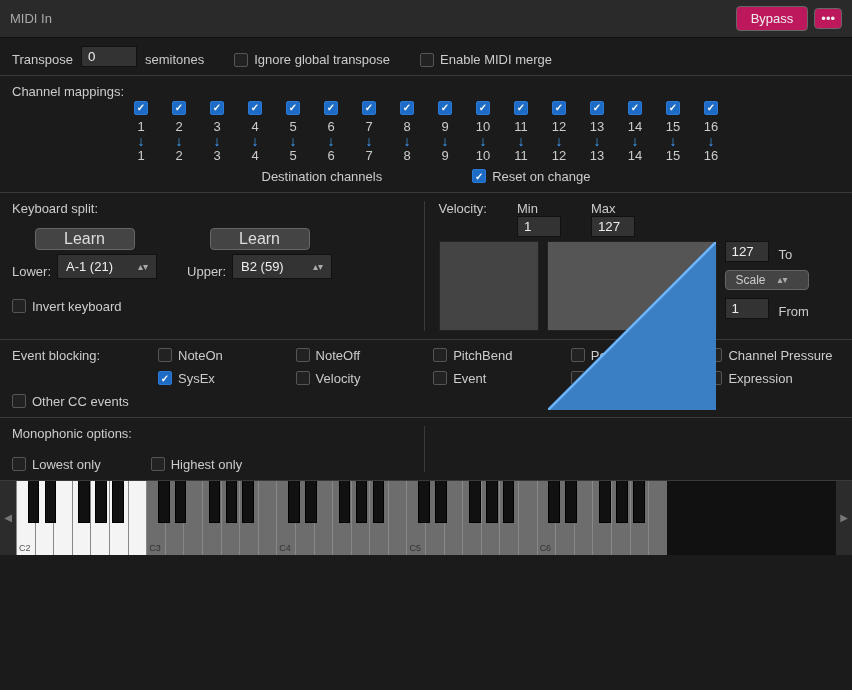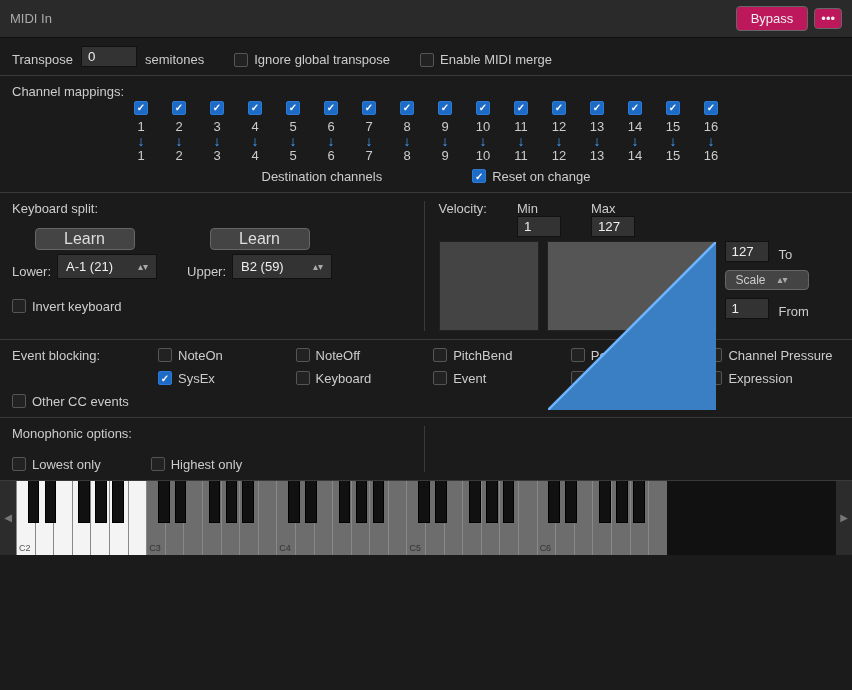--- a/index.html
+++ b/index.html
@@ -263,21 +263,21 @@
        <span class="chkbox "></span>
        <span>Channel Pressure</span>
      </label>
       <span></span>
       <label class="chk">
        <span class="chkbox on"></span>
        <span>SysEx</span>
      </label>
       <label class="chk">
        <span class="chkbox "></span>
-       <span>Keyboard</span>
+       <span>Velocity</span>
      </label>
       <label class="chk">
        <span class="chkbox "></span>
        <span>Event</span>
      </label>
       <label class="chk">
        <span class="chkbox "></span>
        <span>Sustain</span>
      </label>
       <label class="chk">

